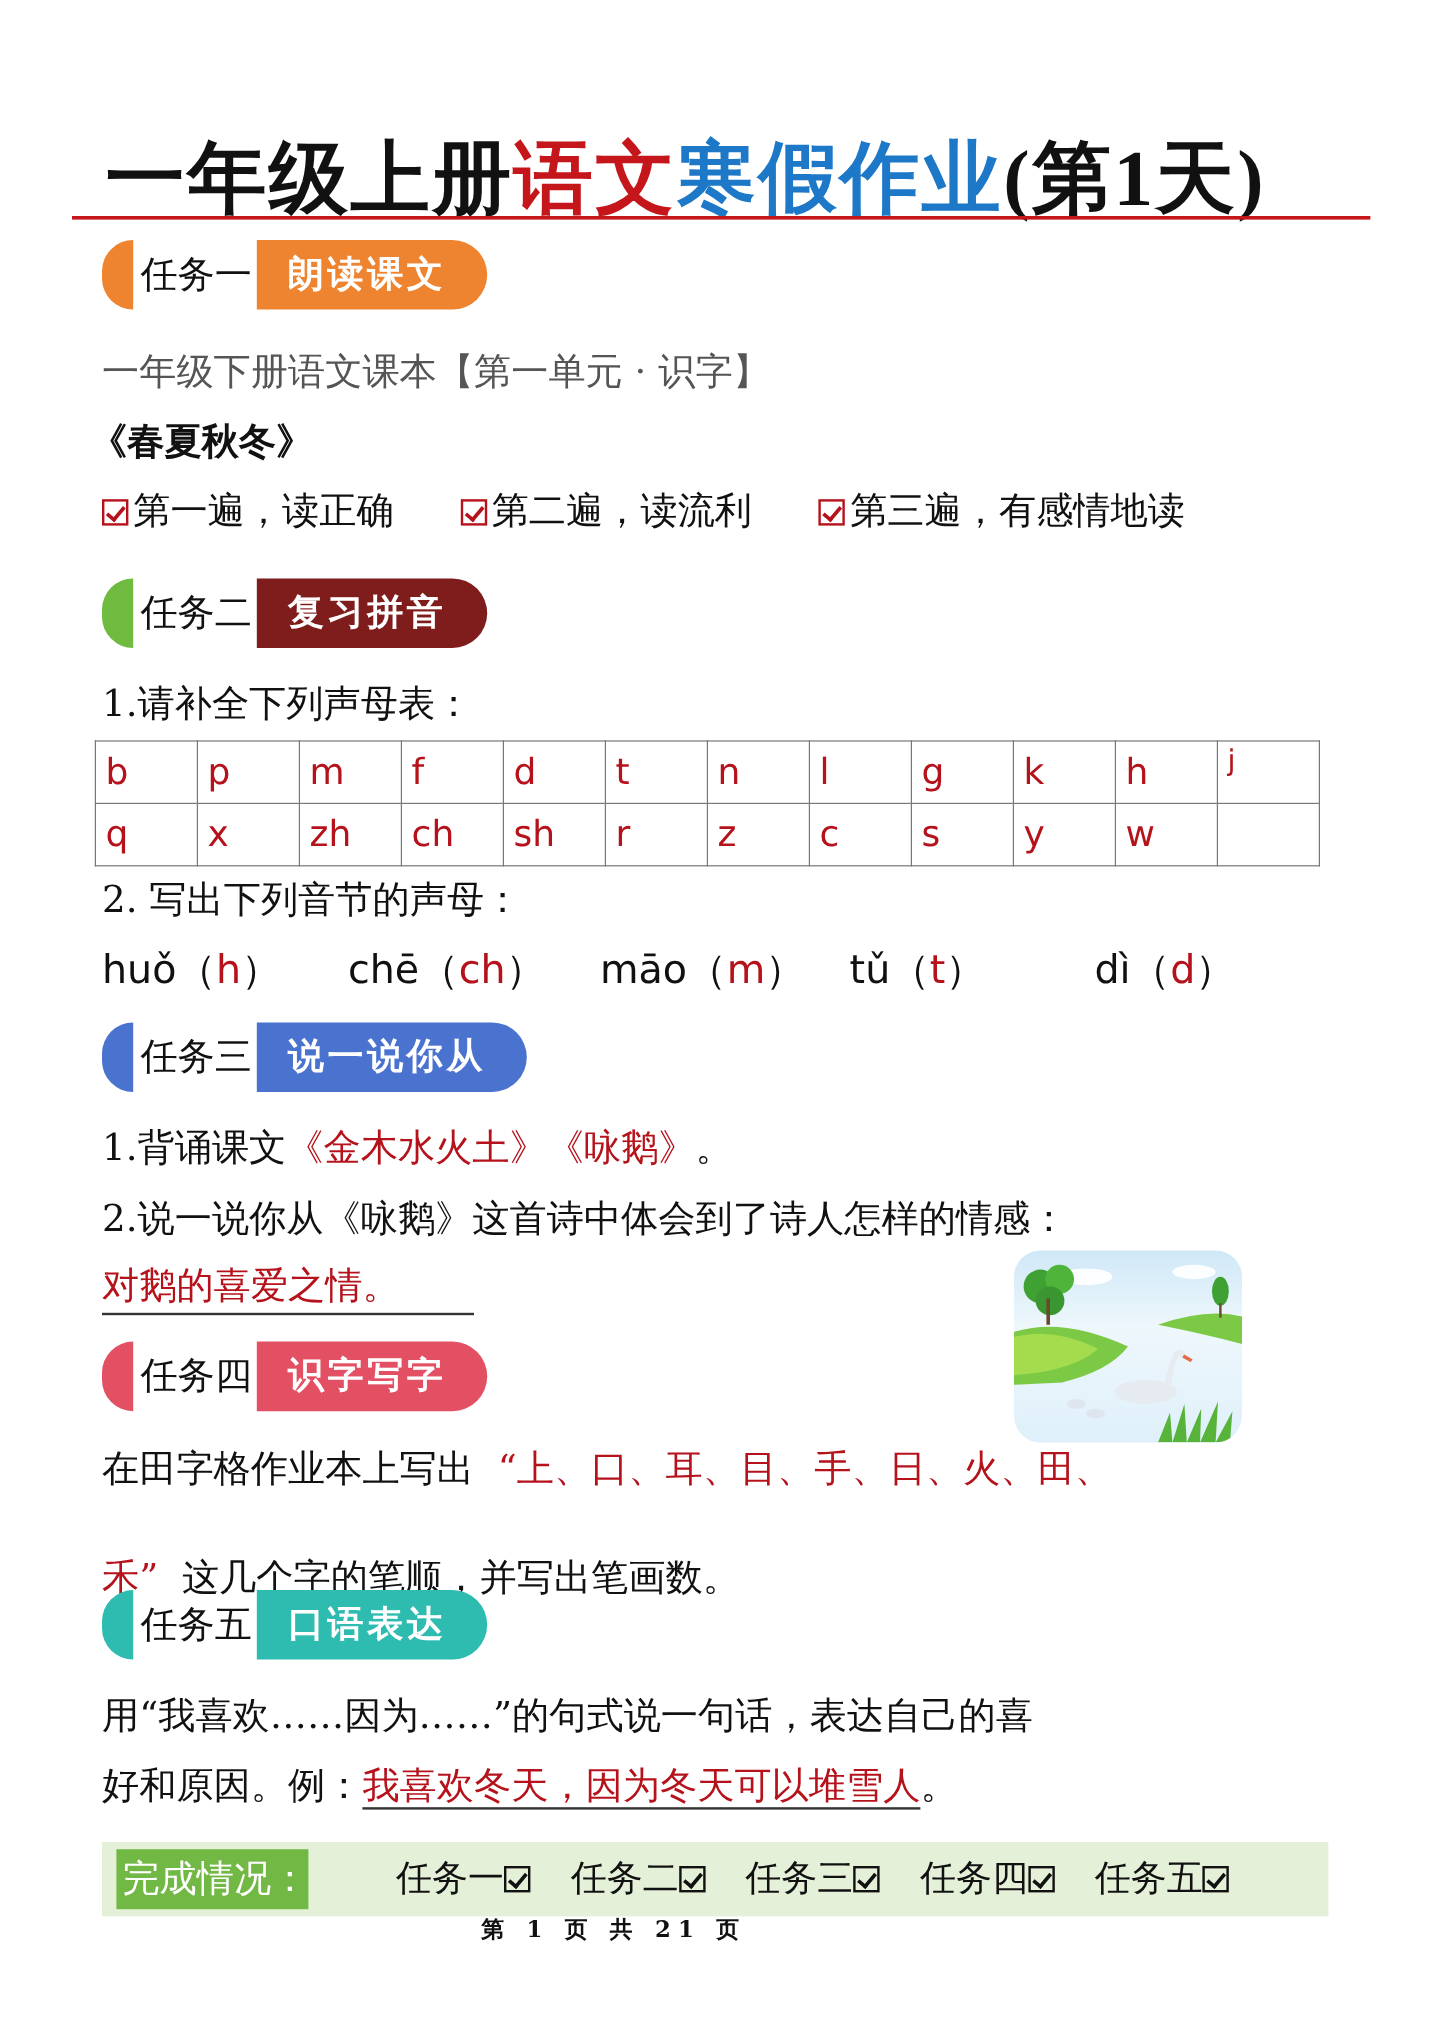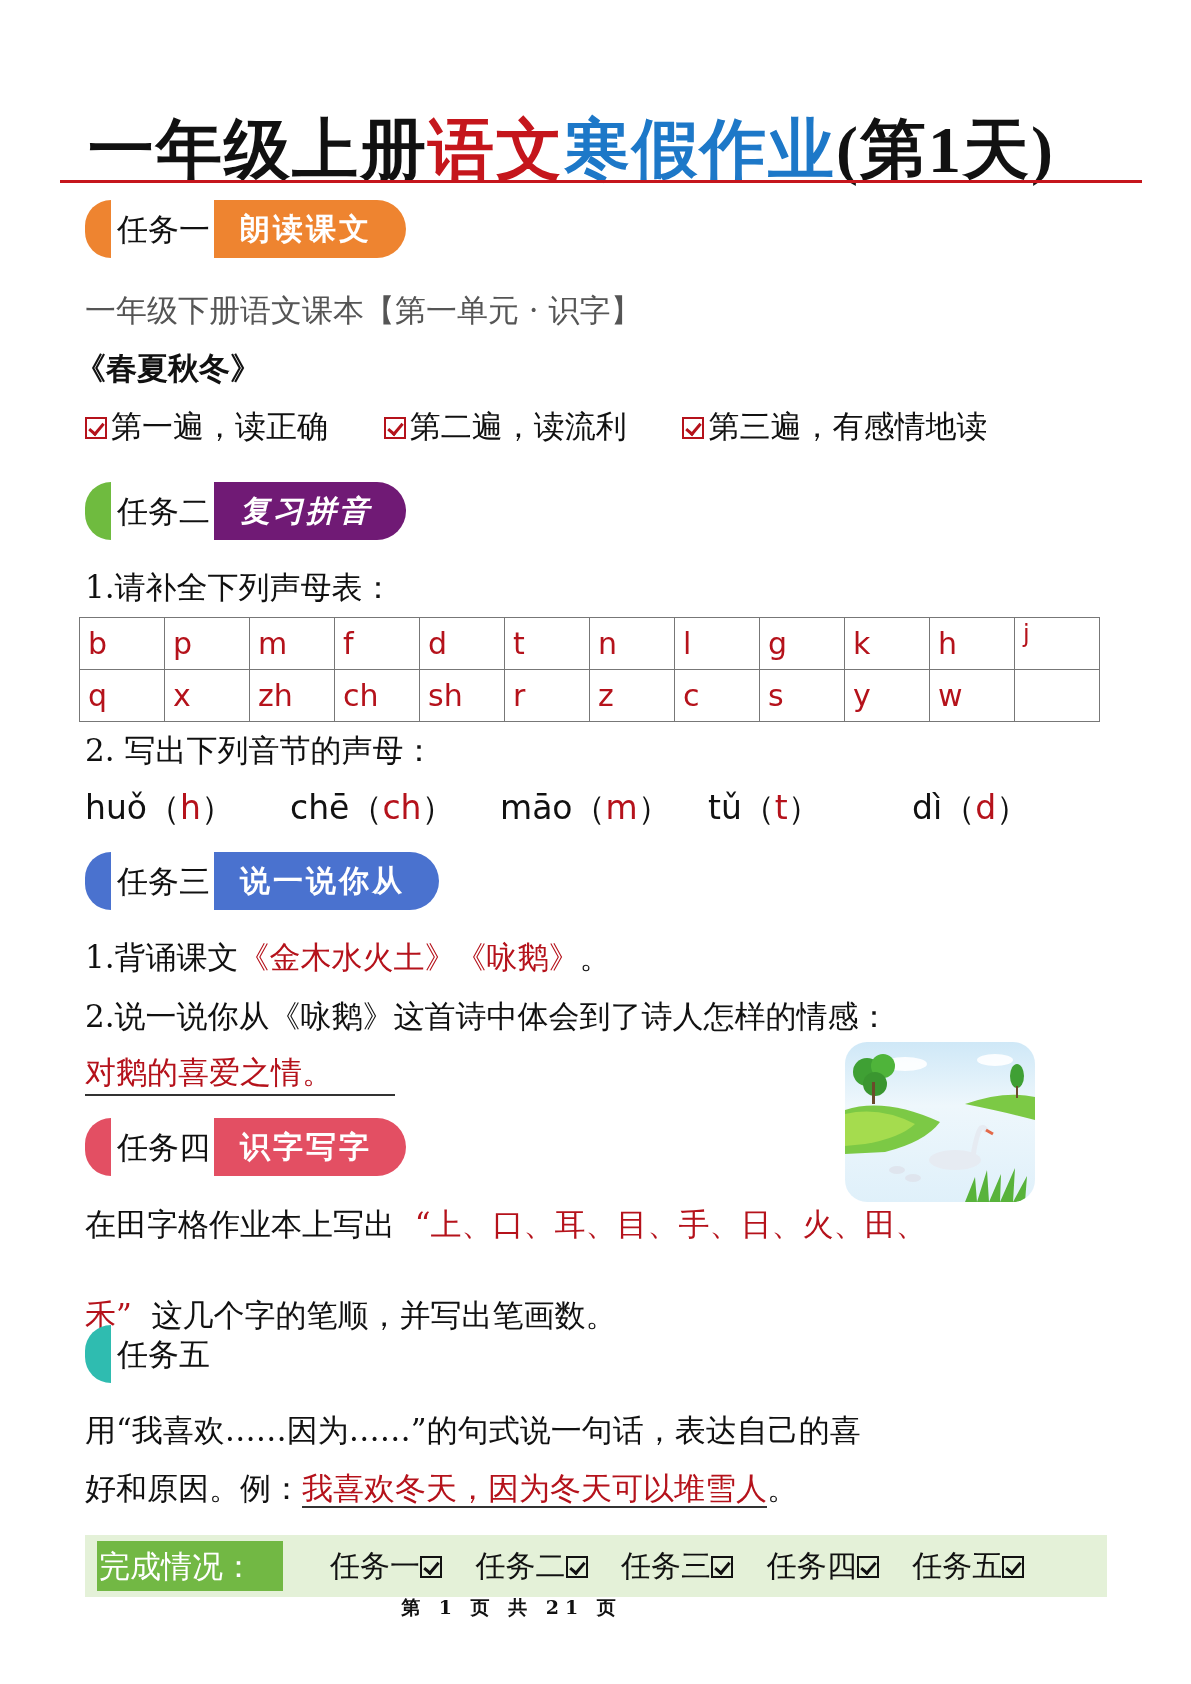--- a/index.html
+++ b/index.html
@@ -39,22 +39,22 @@
   table.initials td.top { vertical-align: top; padding-top: 2px; font-size: 24px; }
 
   .pinyin { font-family: "DejaVu Sans", sans-serif; font-size: 33px; white-space: nowrap; }
 
   .underline { border-bottom: 2px solid #333; }
 
   .image-box { left: 845px; top: 1042px; width: 190px; height: 160px; border-radius: 22px; overflow: hidden;
                background: linear-gradient(#cfe8f7 0%, #eef7fc 40%, #dff0fa 100%); }
 
   .complete-bar { left: 85px; top: 1535px; width: 1022px; height: 62px; background: #e4f1d8; }
-  .complete-label { left: 97px; top: 1541px; width: 186px; height: 50px; background: #72b844; color: #fff;
-                    font-size: 31px; line-height: 50px; padding-left: 2px; box-sizing: border-box; white-space: nowrap; }
+  .complete-label { left: 97px; top: 1541px; width: 160px; height: 50px; background: #72b844; color: #fff;
+                    font-size: 31px; line-height: 50px; padding-left: 2px; box-sizing: border-box; white-space: nowrap; text-align: right; }
   .complete-items { left: 330px; top: 1545px; font-size: 30px; line-height: 42px; white-space: nowrap; }
   .complete-items span.item { margin-right: 20px; }
 
   .footer { left: 0; width: 1023px; top: 1595px; text-align: center; font-size: 19px; font-weight: bold; letter-spacing: 6px; }
 </style>
 </head>
 <body>
 
 <div class="abs title">
   <span>一年级上册</span><span class="red">语文</span><span class="blue">寒假作业</span><span>(第1天)</span>
@@ -72,21 +72,21 @@
   <span><span class="chk"></span><span>第一遍，读正确</span></span>
   <span style="display:inline-block; width:36px;"></span>
   <span><span class="chk"></span><span>第二遍，读流利</span></span>
   <span style="display:inline-block; width:36px;"></span>
   <span><span class="chk"></span><span>第三遍，有感情地读</span></span>
 </div>
 
 <div class="abs task" style="left:85px; top:482px;">
   <div class="cap" style="background:#6fbb3f;"></div>
   <div class="lbl">任务二</div>
-  <div class="pill" style="background:#701a75;font-style:italic;">复习拼音</div>
+  <div class="pill" style="background:#7f1d1d;">复习拼音</div>
 </div>
 <div class="abs text-lg" style="left:85px; top:565px;">1.请补全下列声母表：</div>
 
 <table class="initials">
   <tbody>
       <tr>
     <td>b</td>
     <td>p</td>
     <td>m</td>
     <td>f</td>
@@ -159,20 +159,21 @@
   <div class="cap" style="background:#e34f63;"></div>
   <div class="lbl">任务四</div>
   <div class="pill" style="background:#e34f63;">识字写字</div>
 </div>
 <div class="abs text-lg" style="left:85px; top:1202px;"><span>在田字格作业本上写出</span>&nbsp;&nbsp;<span class="red">“上、口、耳、目、手、日、火、田、</span></div>
 <div class="abs text-lg" style="left:85px; top:1260px;margin-top:33px;"><span class="red">禾”</span>&nbsp;&nbsp;<span>这几个字的笔顺，并写出笔画数。</span></div>
 
 <div class="abs task" style="left:85px; top:1325px;">
   <div class="cap" style="background:#2fbcb0;"></div>
   <div class="lbl">任务五</div>
+  <div class="pill" style="background:#2fbcb0;">口语表达</div>
 </div>
 <div class="abs text-lg" style="left:85px; top:1408px;">用“我喜欢……因为……”的句式说一句话，表达自己的喜</div>
 <div class="abs text-lg" style="left:85px; top:1466px;"><span>好和原因。例：</span><span class="red underline">我喜欢冬天，因为冬天可以堆雪人</span><span>。</span></div>
 
 <div class="abs complete-bar"></div>
 <div class="abs complete-label">完成情况：</div>
 <div class="abs complete-items">
   <span class="item"><span>任务一</span><span class="chk dark"></span></span>
   <span class="item"><span>任务二</span><span class="chk dark"></span></span>
   <span class="item"><span>任务三</span><span class="chk dark"></span></span>

